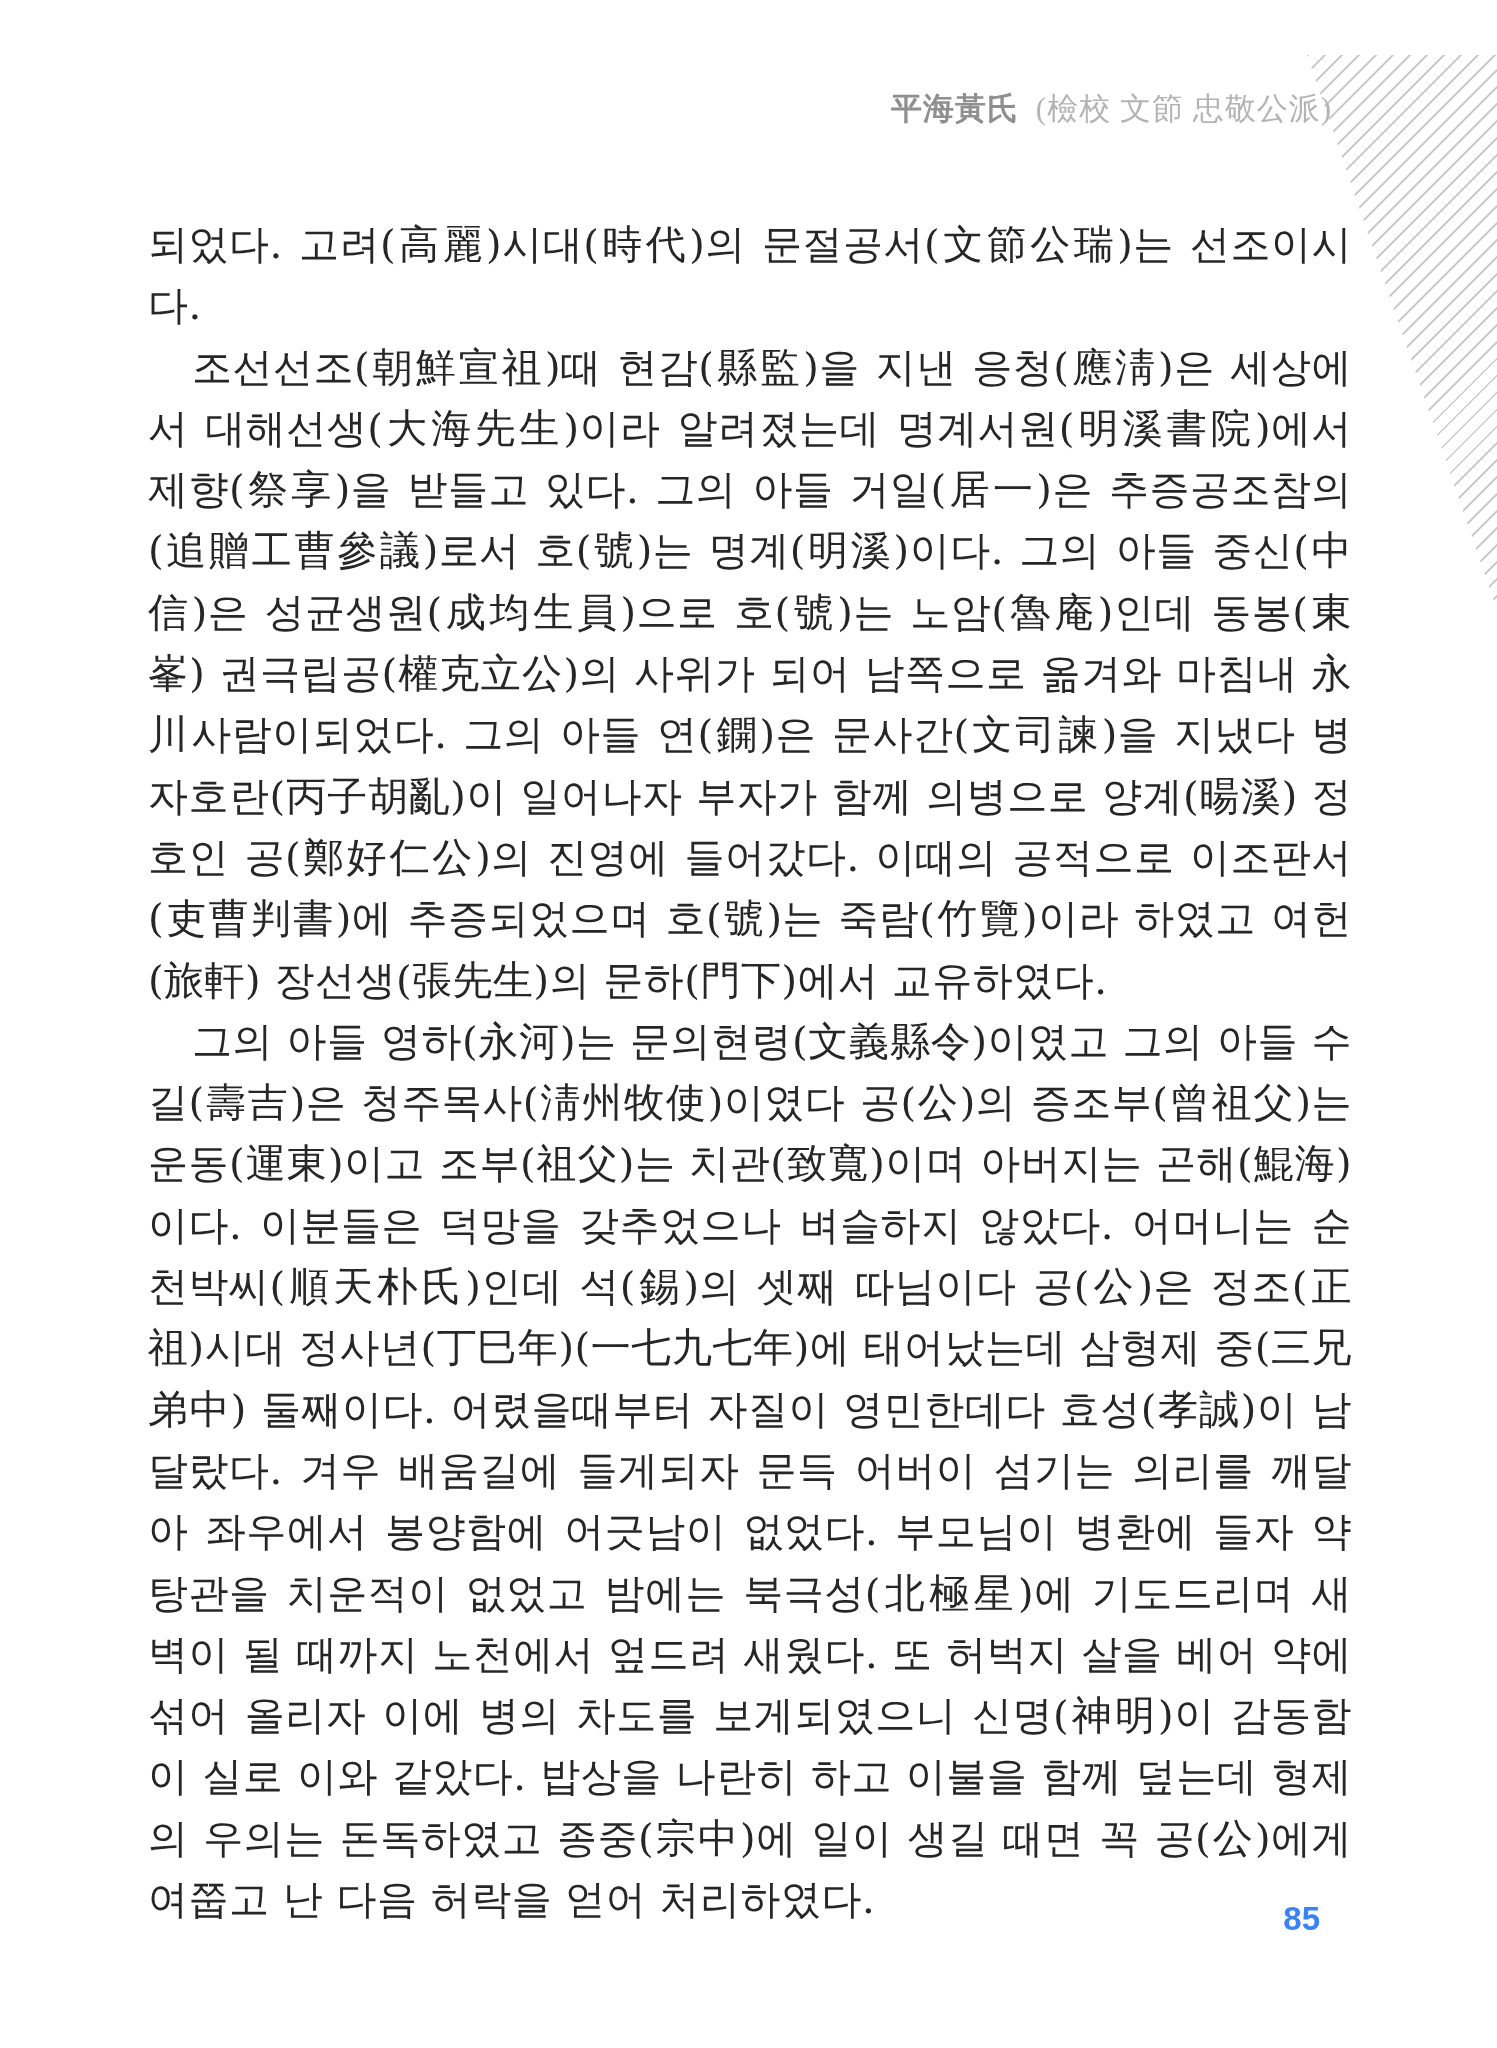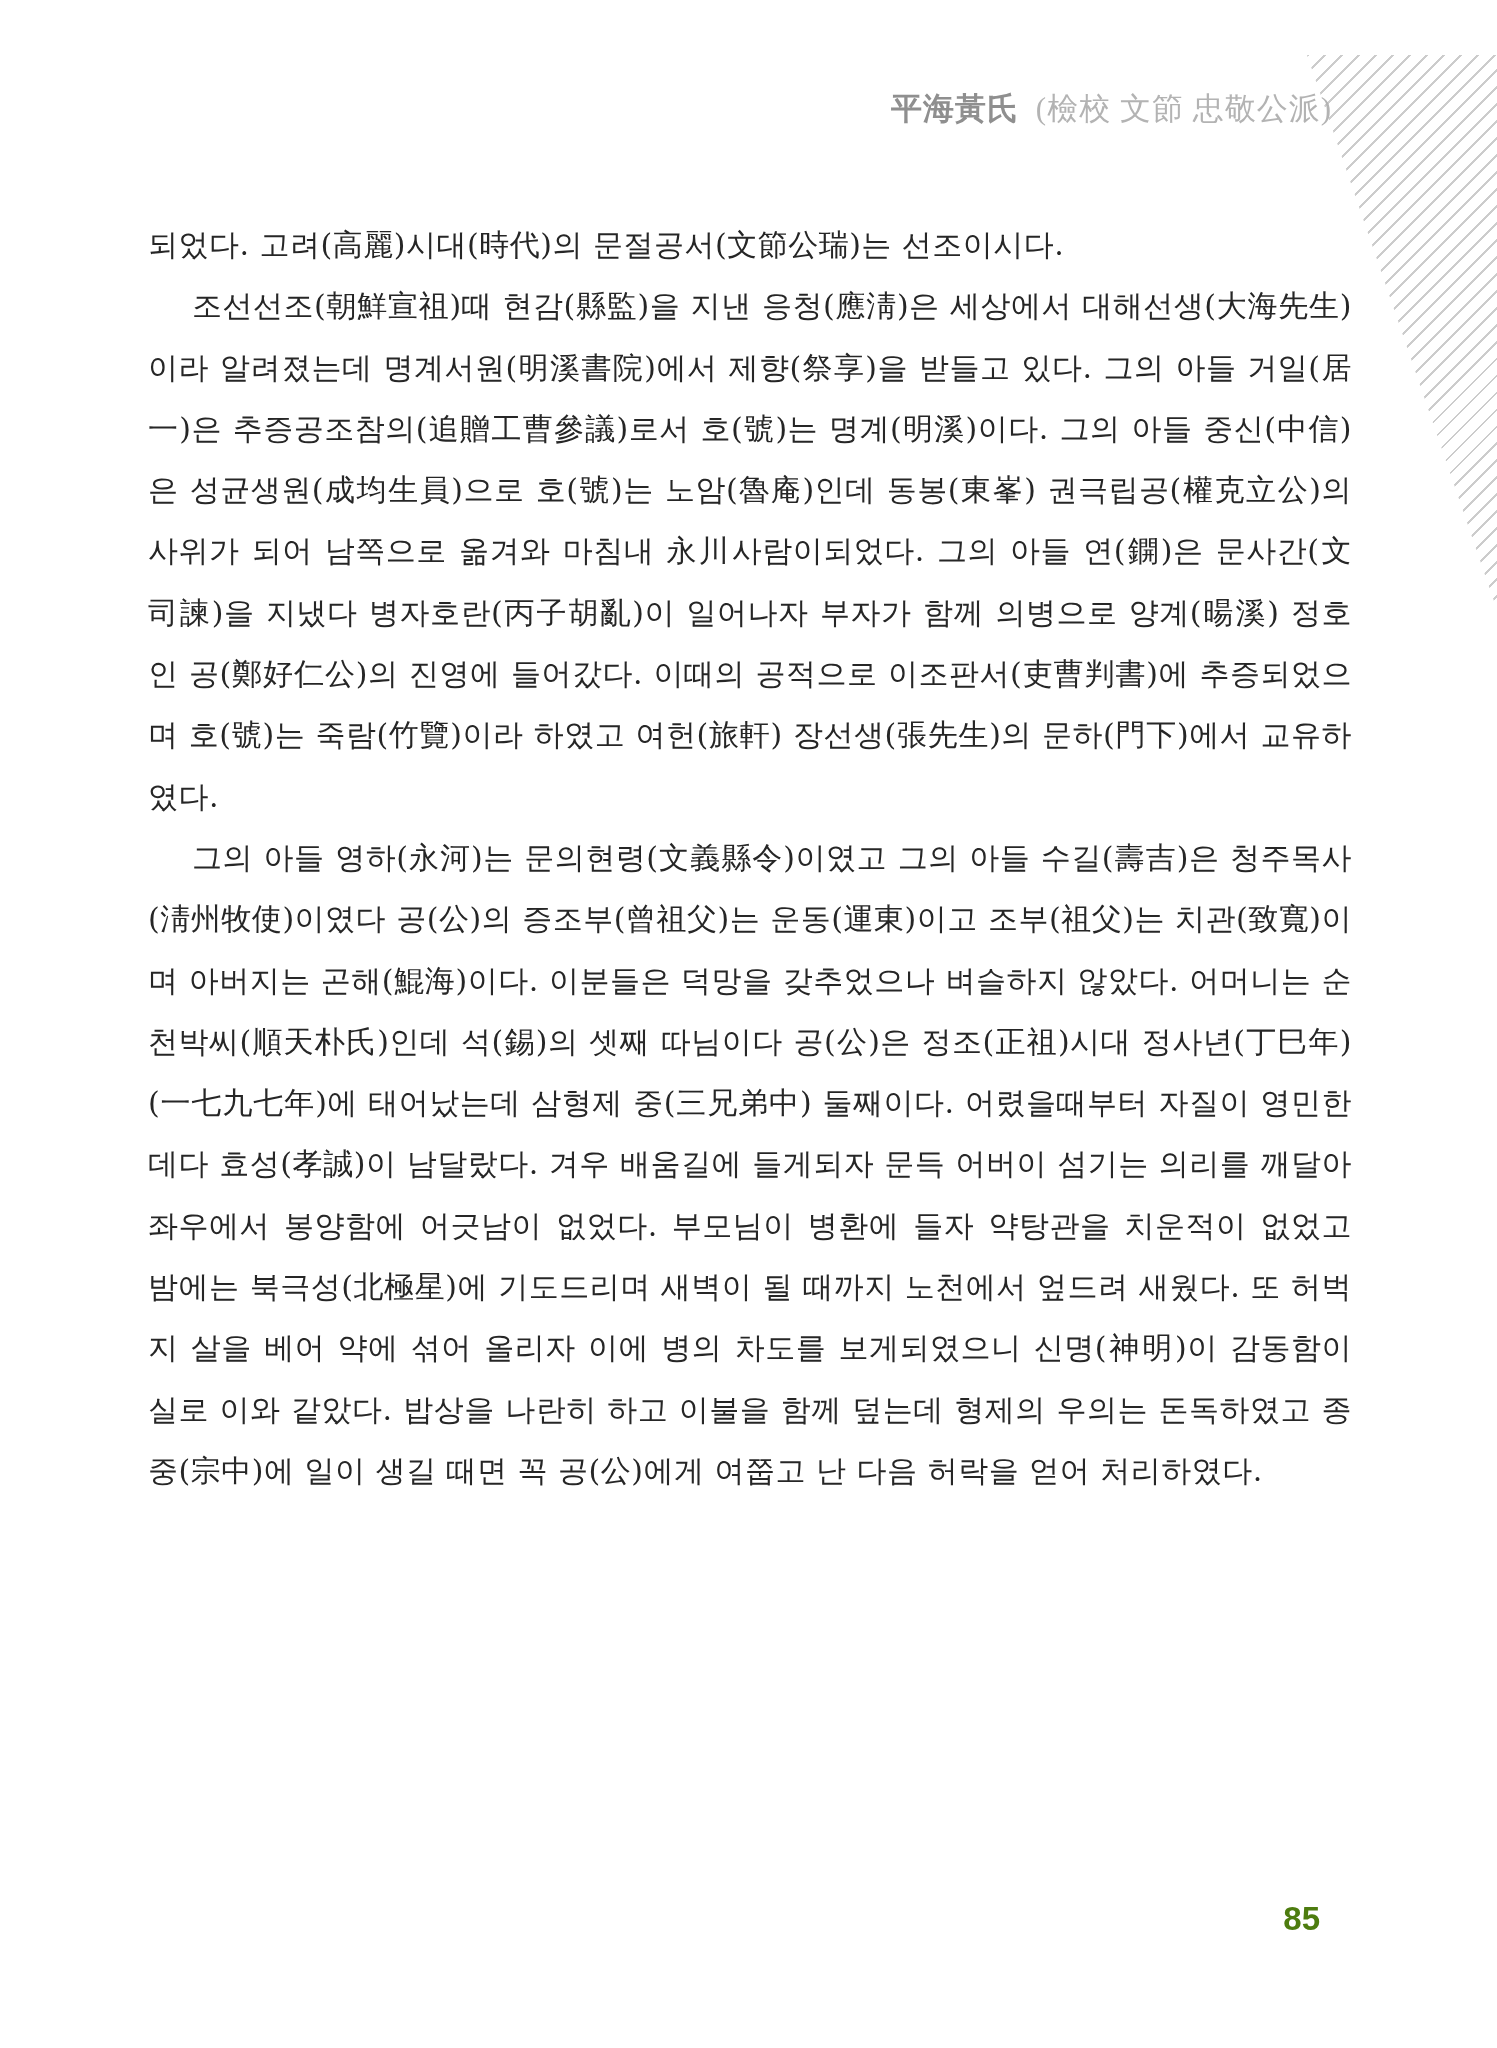--- a/index.html
+++ b/index.html
@@ -53,21 +53,21 @@
     margin-left: 8px;
   }
 
   
   .body-text {
     position: absolute;
     top: 214px;
     left: 148px;
     width: 1204px;
     color: #262626;
-    font-size: 30px;
+    font-size: 40px;
     line-height: 61.3px;
     text-align: justify;
     letter-spacing: 0.5px;
   }
   .body-text p {
     margin: 0;
     padding: 0;
     word-break: break-all;
   }
   .body-text p.indent {
@@ -75,21 +75,21 @@
   }
 
   
   .page-number {
     position: absolute;
     top: 1900px;
     right: 177px;
     font-family: "Liberation Sans", "DejaVu Sans", sans-serif;
     font-size: 33px;
     font-weight: bold;
-    color: #4d7c0f;
+    color: #3b82f6;
   }
 </style>
 </head>
 <body>
 
 <div class="page">
 
   <div class="corner-stripes"></div>
 
   <div class="running-head">

